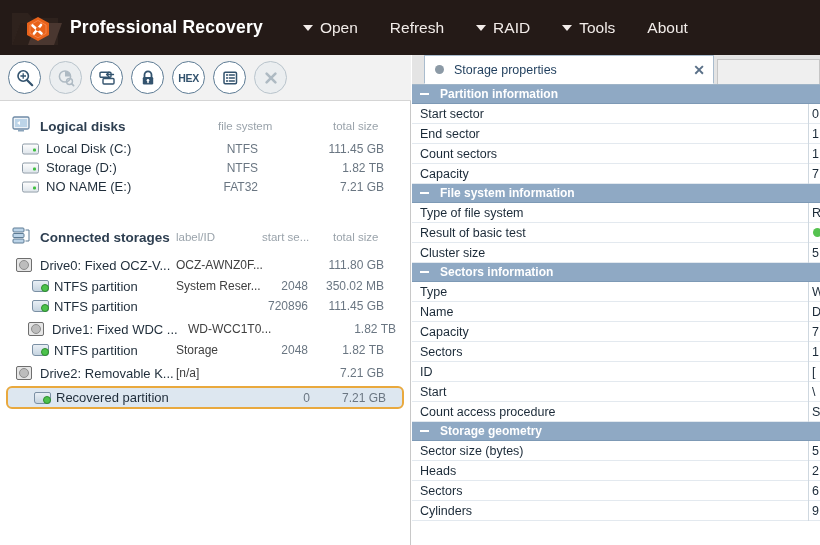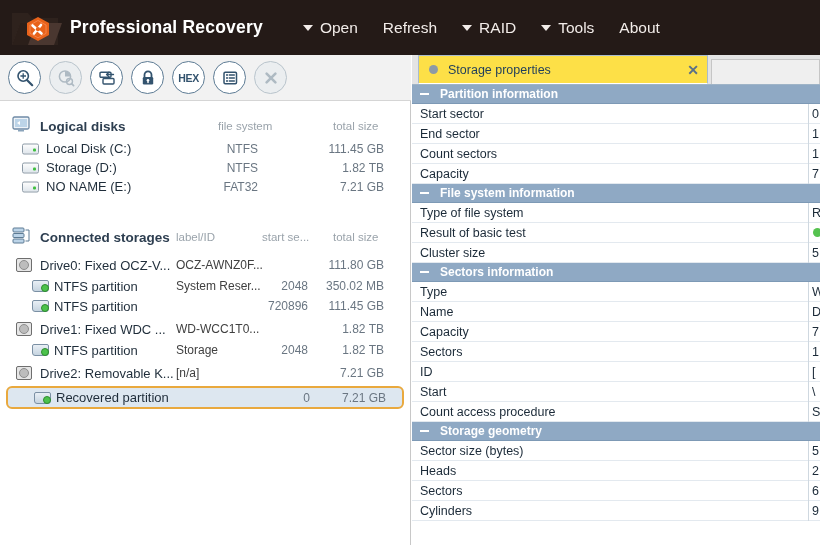--- a/index.html
+++ b/index.html
@@ -14,21 +14,21 @@
   
   .titlebar {
     position: absolute; left:0; top:0; width:820px; height:55px;
     background:#241a17; display:flex; align-items:center;
   }
   .logo-wrap { width:56px; height:46px; margin-left:8px; position:relative; flex:none; }
   .app-title {
     color:#ffffff; font-size:17.5px; font-weight:bold; letter-spacing:.2px;
     margin-left:6px; white-space:nowrap;
   }
-  .menu { display:flex; align-items:center; margin-left:30px; gap:5px; }
+  .menu { display:flex; align-items:center; margin-left:30px; gap:12px; }
   .menu-item {
     display:flex; align-items:center; color:#f2ece9; font-size:15.5px;
     padding:4px 10px; white-space:nowrap; cursor:default;
   }
   .caret {
     display:inline-block; width:0;height:0; margin-right:7px;
     border-left:5px solid transparent; border-right:5px solid transparent;
     border-top:6px solid #f2ece9;
   }
 
@@ -107,22 +107,22 @@
   
   .rightpanel {
     position:absolute; left:412px; top:55px; width:408px; height:490px;
     background:#f0f0f0; overflow:hidden;
   }
   .tabstrip {
     position:relative; height:30px; background:#e4e4e4;
     border-bottom:1px solid #9fb4c7; display:flex; align-items:flex-end;
   }
   .tab {
-    height:29px; background:#fde047; border:1px solid #a9bcce; border-bottom:1px solid #fff;
-    display:flex; align-items:center; padding:0 8px 0 10px; margin-left:6px;
+    height:29px; background:#ffffff; border:1px solid #a9bcce; border-bottom:1px solid #fff;
+    display:flex; align-items:center; padding:0 8px 0 10px; margin-left:12px;
     min-width:290px; cursor:pointer;
   }
   .tab-dot{ width:9px;height:9px;border-radius:50%;background:#8c9aa6; flex:none;}
   .tab-label{ font-size:12.5px;color:#1e3d5c;margin-left:10px;flex:1;white-space:nowrap;}
   .tab-close{ font-size:14px;color:#5a7088;margin-left:14px;font-weight:bold;cursor:pointer;}
   .tab-filler{ height:25px;flex:1;background:#efefef;border:1px solid #c6c6c6;border-bottom:none;margin-left:3px;}
 
   .proplist{ position:relative; background:#fff; height:460px; }
   .sec-head{
     height:19px;background:#8fa9c4;display:flex;align-items:center;
@@ -305,21 +305,21 @@
       </div>
 
       <div class="row" style="height:20px;">
         <span class="ic ic-part" style="left:32px;"></span>
         <span class="nm" style="left:54px;">NTFS partition</span>
         <span class="v1" style="left:176px;"></span>
         <span class="v2" style="left:236px;width:72px;">720896</span>
         <span class="v3" style="left:318px;width:66px;">111.45 GB</span>
       </div>
 
-      <div class="row" style="height:22px;margin-top:2px;">
+      <div class="row" style="height:22px;margin-top:2px;margin-left:12px;">
         <span class="ic ic-drive" style="left:16px;"></span>
         <span class="nm" style="left:40px;">Drive1: Fixed WDC ...</span>
         <span class="v1" style="left:176px;">WD-WCC1T0...</span>
         <span class="v2" style="left:236px;width:72px;"></span>
         <span class="v3" style="left:318px;width:66px;">1.82 TB</span>
       </div>
 
       <div class="row" style="height:20px;">
         <span class="ic ic-part" style="left:32px;"></span>
         <span class="nm" style="left:54px;">NTFS partition</span>

